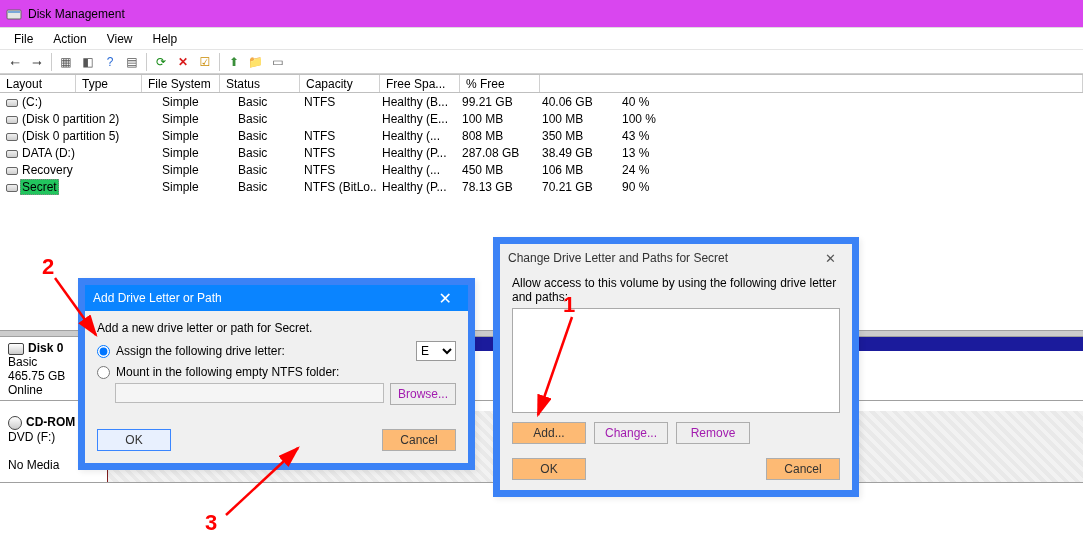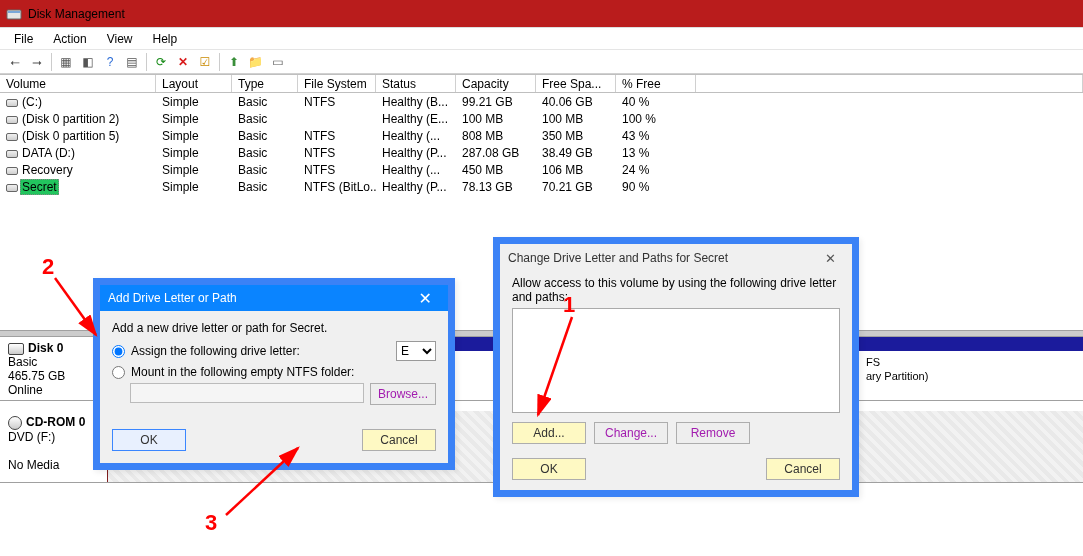--- a/index.html
+++ b/index.html
@@ -13,21 +13,21 @@
     overflow: hidden;
     position: relative;
   }
   .titlebar {
     height: 28px;
     display: flex;
     align-items: center;
     padding: 0 6px;
     border-bottom: 1px solid #ddd;
     font-size: 12px;
-    background: #b91c1c;
+    background: #d946ef;
   }
   .titlebar .app-icon {
     width: 16px; height: 16px; margin-right: 6px;
     display:inline-block;
   }
   .menubar {
     height: 22px;
     display: flex;
     align-items: center;
     padding: 0 4px;
@@ -175,36 +175,36 @@
   }
   .dlg textarea.list {
     width:100%; height:105px; resize:none;
     border:1px solid #aaa; background:#fff;
     margin-top:4px;outline:none;
     font: inherit;
   }
   .dlg .btn {
     display:inline-flex; align-items:center; justify-content:center;
     min-width:74px; height:22px;
-    border:1px solid #adadad; background:#fef9c3;
+    border:1px solid #adadad; background:#fdba74;
     font-size:12px;
     color:#333;
     cursor:default;
   }
   .dlg .btn:disabled, .dlg .btn.disabled {
     color:#a21caf; background:#eee;
   }
   .dlg .btnrow { display:flex; gap:8px; }
   .dlg .btnrow.right { justify-content:space-between; margin-top:14px;}
 
   #dlg-change { left:493px; top:237px; width:366px; }
   #dlg-change .dlg-title { border-bottom:none; }
 
   
-  #dlg-add { left:93px; top:278px; width:362px; }
+  #dlg-add { left:78px; top:278px; width:397px; }
   #dlg-add .dlg-title {
     background:#0a84ff; color:#fff; height:26px;
     font-size:12px;
   }
   #dlg-add .dlg-title .close-x { color:#fff; font-size:16px; }
   #dlg-add .dlg-body { padding:10px 12px 12px 12px; }
   #dlg-add .radio-row {
     display:flex; align-items:center; gap:6px;
     margin:4px 0;
   }
@@ -265,21 +265,20 @@
   <div class="tbtn" style="color:#1a8c1a;">⟳</div>
   <div class="tbtn" style="color:#d91c1c;font-weight:bold;">✕</div>
   <div class="tbtn" style="color:#c98a00;">☑</div>
   <div class="sep"></div>
   <div class="tbtn" style="color:#3a8f3a;">⬆</div>
   <div class="tbtn" style="color:#d9a300;">📁</div>
   <div class="tbtn">▭</div>
 </div>
 
 <div class="grid-header">
-  <div class="col col-vol">Volume</div>
   <div class="col col-lay">Layout</div>
   <div class="col col-type">Type</div>
   <div class="col col-fs">File System</div>
   <div class="col col-stat">Status</div>
   <div class="col col-cap">Capacity</div>
   <div class="col col-free">Free Spa...</div>
   <div class="col col-pct">% Free</div>
   <div class="col col-rest"></div>
 </div>
 
@@ -351,24 +350,20 @@
   <div class="disk-row">
     <div class="disk-left">
       <span class="disk-icon"></span><b>Disk 0</b><br>
       <span>Basic</span><br>
       <span>465.75 GB</span><br>
       <span>Online</span>
     </div>
     <div class="disk-body">
       <div class="blue-bar"></div>
       <div style="position:absolute;left:400px;top:56px;font-size:11px;">File</div>
-      <div class="ntfs-segment">
-        <span>FS</span><br>
-        <span>ary Partition)</span>
-      </div>
     </div>
   </div>
   <div class="cdrom-row">
     <div class="disk-left">
       <span class="disk-icon" style="border-radius:8px;width:14px;height:14px;"></span><b>CD-ROM 0</b><br>
       <span>DVD (F:)</span><br><br>
       <span>No Media</span>
     </div>
     <div class="disk-body">
         <div class="unalloc"></div>

